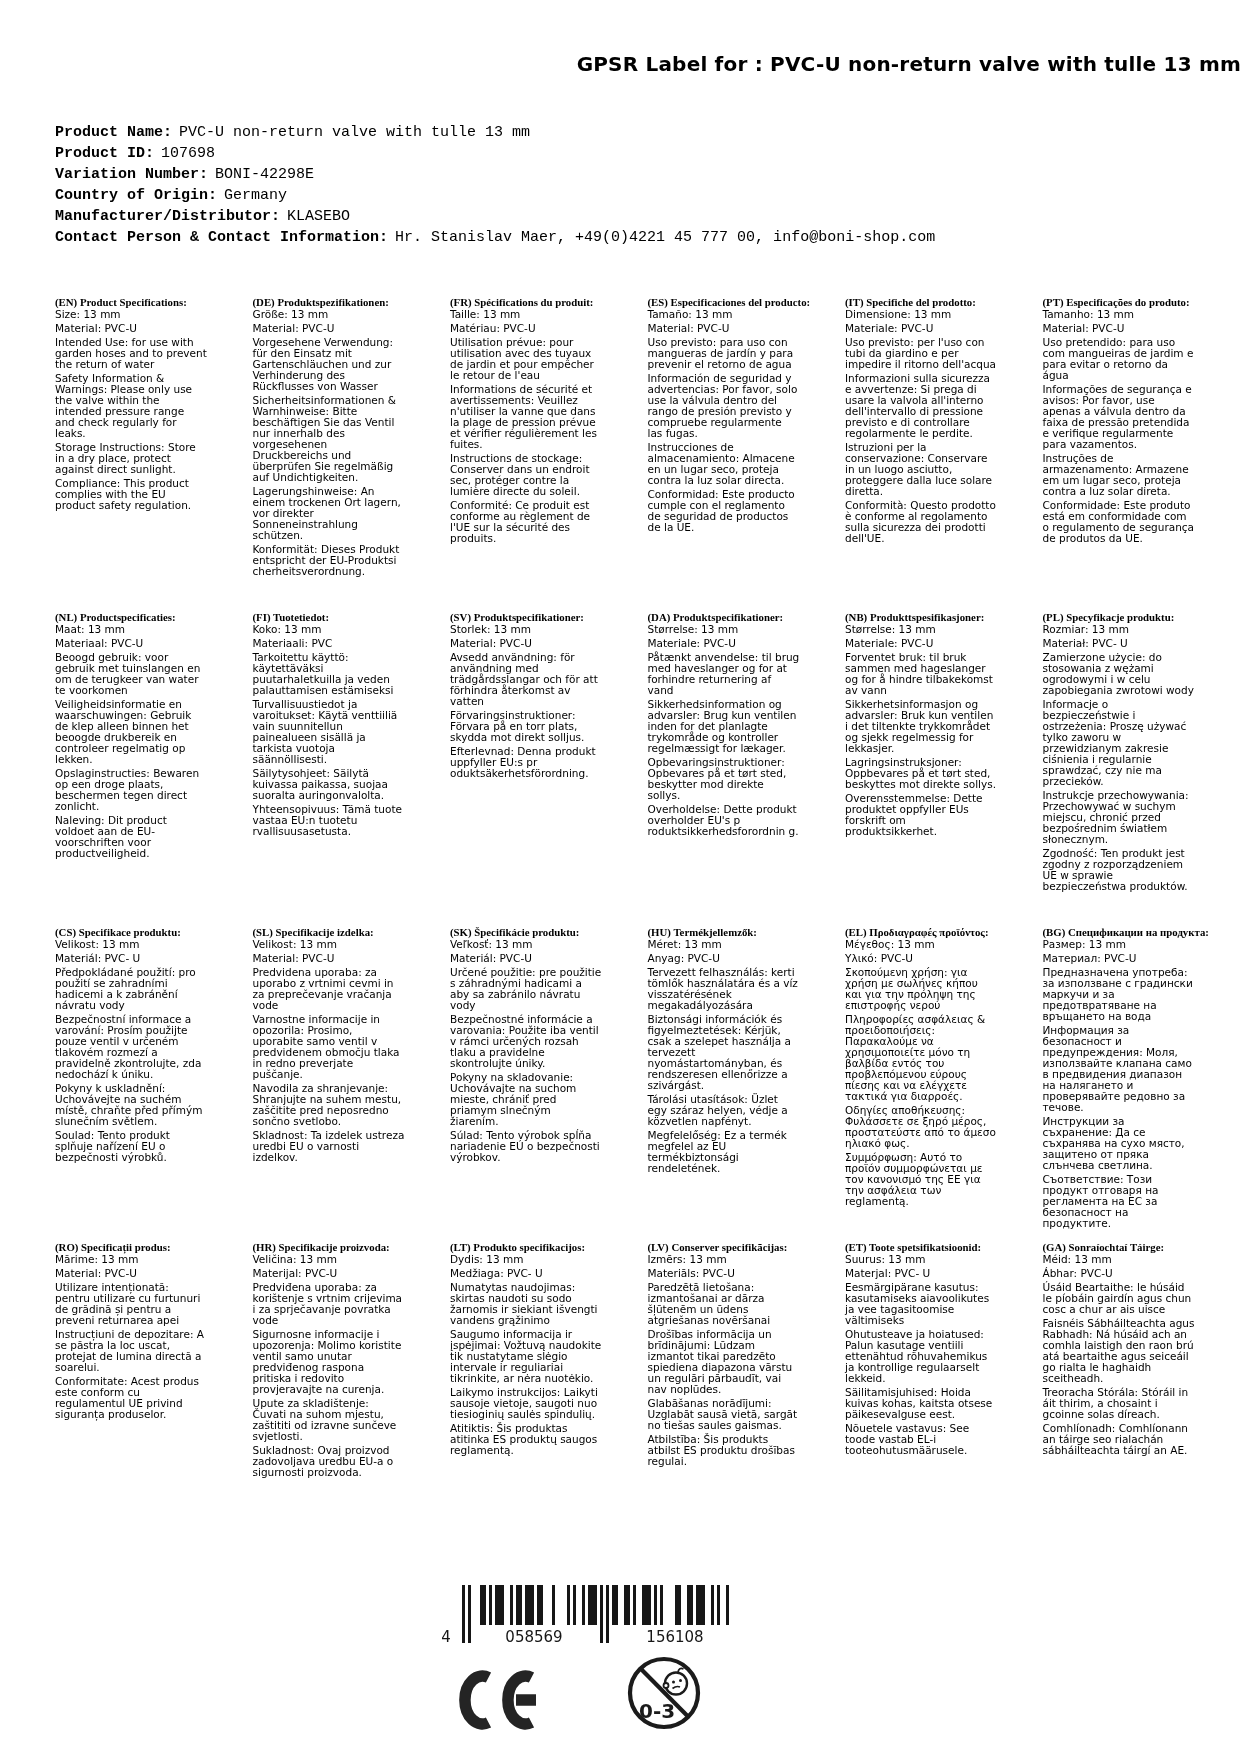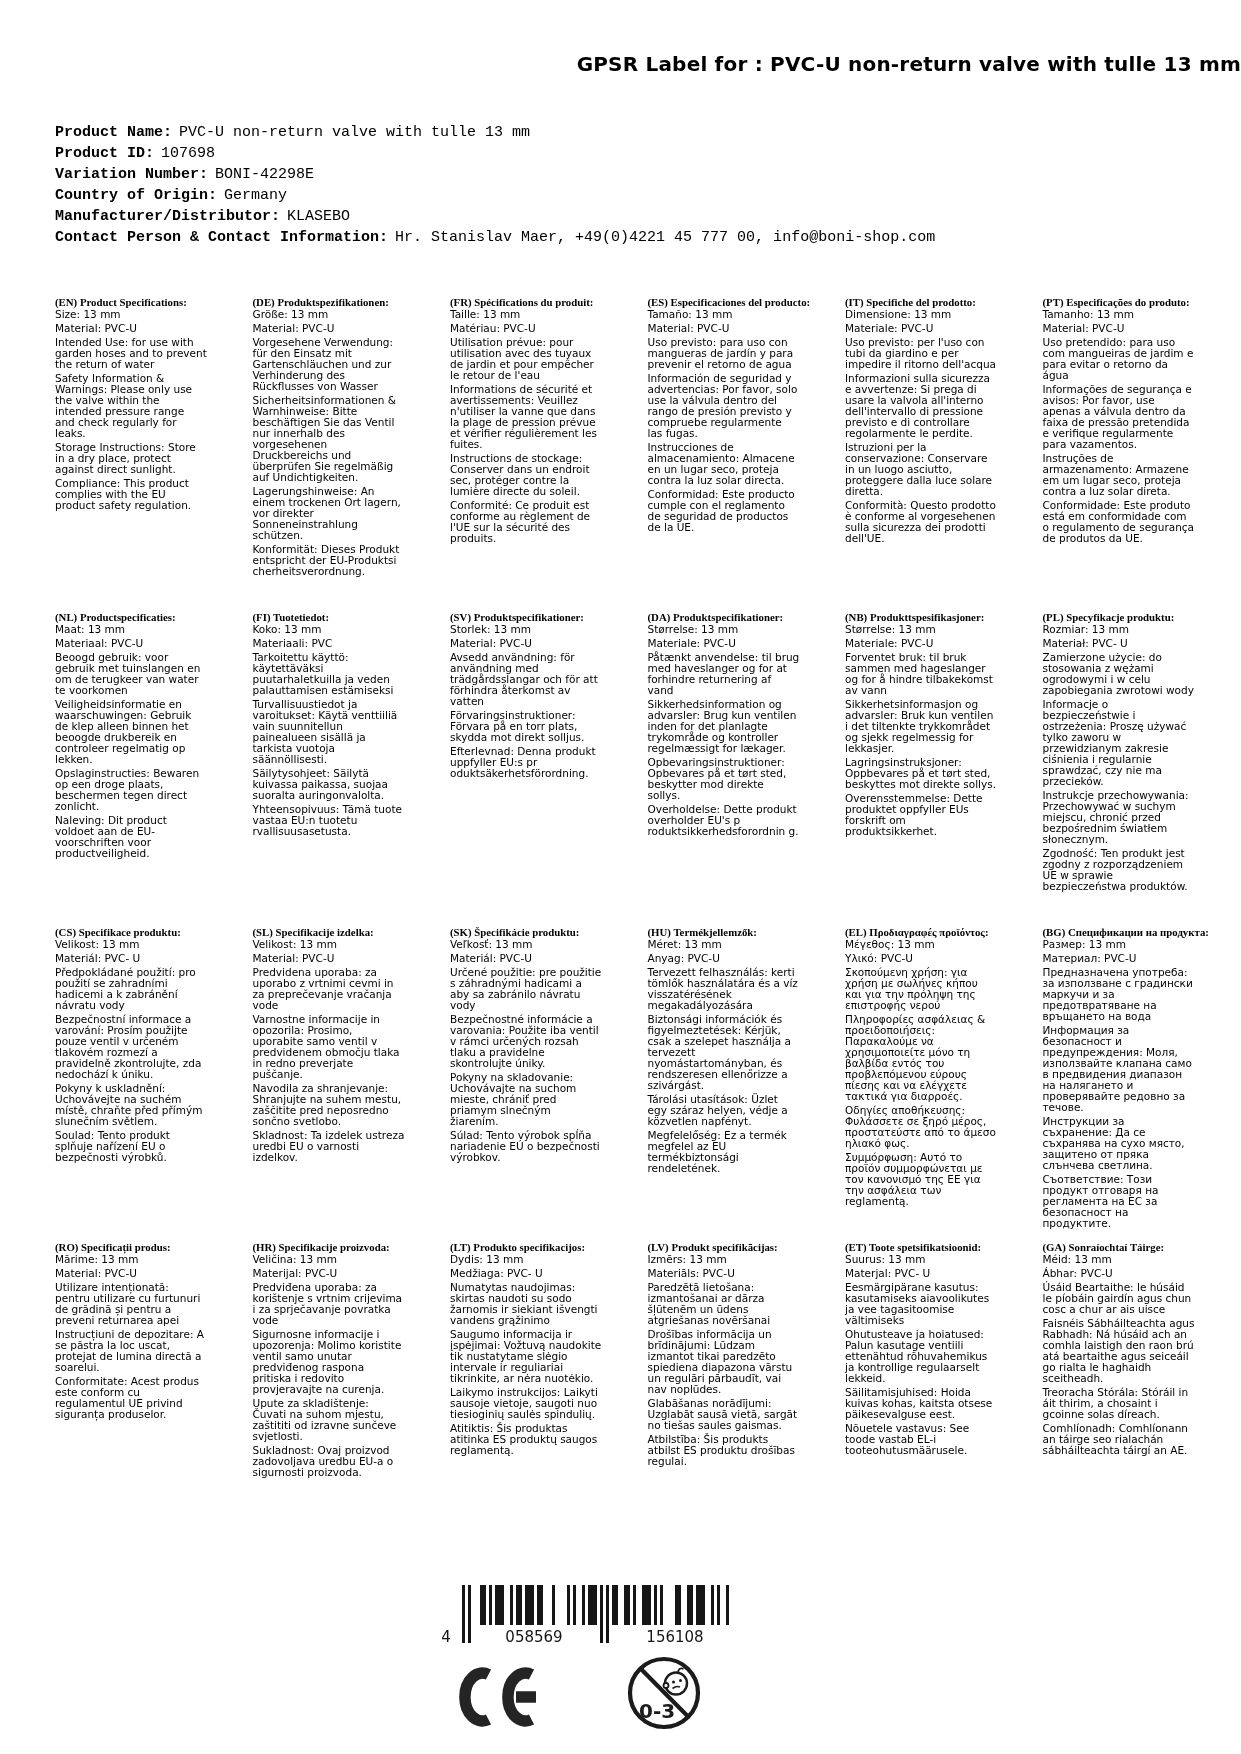--- a/index.html
+++ b/index.html
@@ -20,21 +20,21 @@
     grid-template-columns:repeat(6,197.5px);
     grid-auto-rows:minmax(315px,auto);
     margin:49px 0 0 55px;
   }
   .spec-block { font-size:10.5px; line-height:11px; }
   .spec-header { font-weight:bold; font-size:10.8px; white-space:nowrap; margin-bottom:1px;font-family:Liberation Serif, serif; }
   .spec-item { max-width:152px; margin-bottom:3px; }
   .bottom { margin-top:28px; }
   .barcode { margin-left:438px; }
   .bc-digit { font-family:"DejaVu Sans","Liberation Sans",sans-serif; font-size:15px; fill:#161616; }
-  .symbols { display:flex; align-items:center; margin:2px 0 0 452px; }
+  .symbols { display:flex; align-items:flex-end; margin:2px 0 0 452px; }
   .ce-svg { margin-top:9px; }
   .age-svg { margin-left:88px; }
 </style>
 </head>
 <body>
 
 <div class="page">
 
   <h1 class="title">GPSR Label for : PVC-U non-return valve with tulle 13 mm</h1>
 
@@ -84,21 +84,21 @@
         <p class="spec-item">Instrucciones de almacenamiento: Almacene en un lugar seco, proteja contra la luz solar directa.</p>
         <p class="spec-item">Conformidad: Este producto cumple con el reglamento de seguridad de productos de la UE.</p>
       </div>
       <div class="spec-block">
         <div class="spec-header">(IT) Specifiche del prodotto:</div>
         <p class="spec-item">Dimensione: 13 mm</p>
         <p class="spec-item">Materiale: PVC-U</p>
         <p class="spec-item">Uso previsto: per l'uso con tubi da giardino e per impedire il ritorno dell'acqua</p>
         <p class="spec-item">Informazioni sulla sicurezza e avvertenze: Si prega di usare la valvola all'interno dell'intervallo di pressione previsto e di controllare regolarmente le perdite.</p>
         <p class="spec-item">Istruzioni per la conservazione: Conservare in un luogo asciutto, proteggere dalla luce solare diretta.</p>
-        <p class="spec-item">Conformità: Questo prodotto è conforme al vorgesehenen sulla sicurezza dei prodotti dell'UE.</p>
+        <p class="spec-item">Conformità: Questo prodotto è conforme al regolamento sulla sicurezza dei prodotti dell'UE.</p>
       </div>
       <div class="spec-block">
         <div class="spec-header">(PT) Especificações do produto:</div>
         <p class="spec-item">Tamanho: 13 mm</p>
         <p class="spec-item">Material: PVC-U</p>
         <p class="spec-item">Uso pretendido: para uso com mangueiras de jardim e para evitar o retorno da água</p>
         <p class="spec-item">Informações de segurança e avisos: Por favor, use apenas a válvula dentro da faixa de pressão pretendida e verifique regularmente para vazamentos.</p>
         <p class="spec-item">Instruções de armazenamento: Armazene em um lugar seco, proteja contra a luz solar direta.</p>
         <p class="spec-item">Conformidade: Este produto está em conformidade com o regulamento de segurança de produtos da UE.</p>
       </div>
@@ -229,21 +229,21 @@
       <div class="spec-block">
         <div class="spec-header">(LT) Produkto specifikacijos:</div>
         <p class="spec-item">Dydis: 13 mm</p>
         <p class="spec-item">Medžiaga: PVC- U</p>
         <p class="spec-item">Numatytas naudojimas: skirtas naudoti su sodo žarnomis ir siekiant išvengti vandens grąžinimo</p>
         <p class="spec-item">Saugumo informacija ir įspėjimai: Vožtuvą naudokite tik nustatytame slėgio intervale ir reguliariai tikrinkite, ar nėra nuotėkio.</p>
         <p class="spec-item">Laikymo instrukcijos: Laikyti sausoje vietoje, saugoti nuo tiesioginių saulės spindulių.</p>
         <p class="spec-item">Atitiktis: Šis produktas atitinka ES produktų saugos reglamentą.</p>
       </div>
       <div class="spec-block">
-        <div class="spec-header">(LV) Produkt specifikācijas:</div>
+        <div class="spec-header">(LV) Conserver specifikācijas:</div>
         <p class="spec-item">Izmērs: 13 mm</p>
         <p class="spec-item">Materiāls: PVC-U</p>
         <p class="spec-item">Paredzētā lietošana: izmantošanai ar dārza šļūtenēm un ūdens atgriešanas novēršanai</p>
         <p class="spec-item">Drošības informācija un brīdinājumi: Lūdzam izmantot tikai paredzēto spiediena diapazona vārstu un regulāri pārbaudīt, vai nav noplūdes.</p>
         <p class="spec-item">Glabāšanas norādījumi: Uzglabāt sausā vietā, sargāt no tiešas saules gaismas.</p>
         <p class="spec-item">Atbilstība: Šis produkts atbilst ES produktu drošības regulai.</p>
       </div>
       <div class="spec-block">
         <div class="spec-header">(ET) Toote spetsifikatsioonid:</div>
         <p class="spec-item">Suurus: 13 mm</p>

